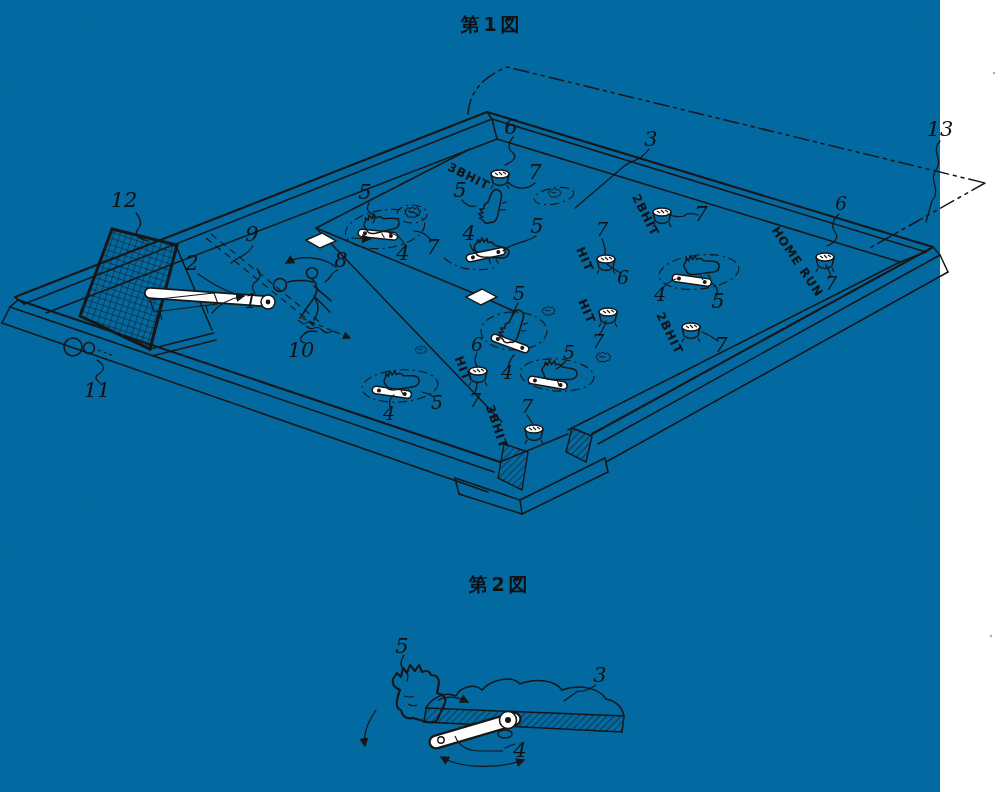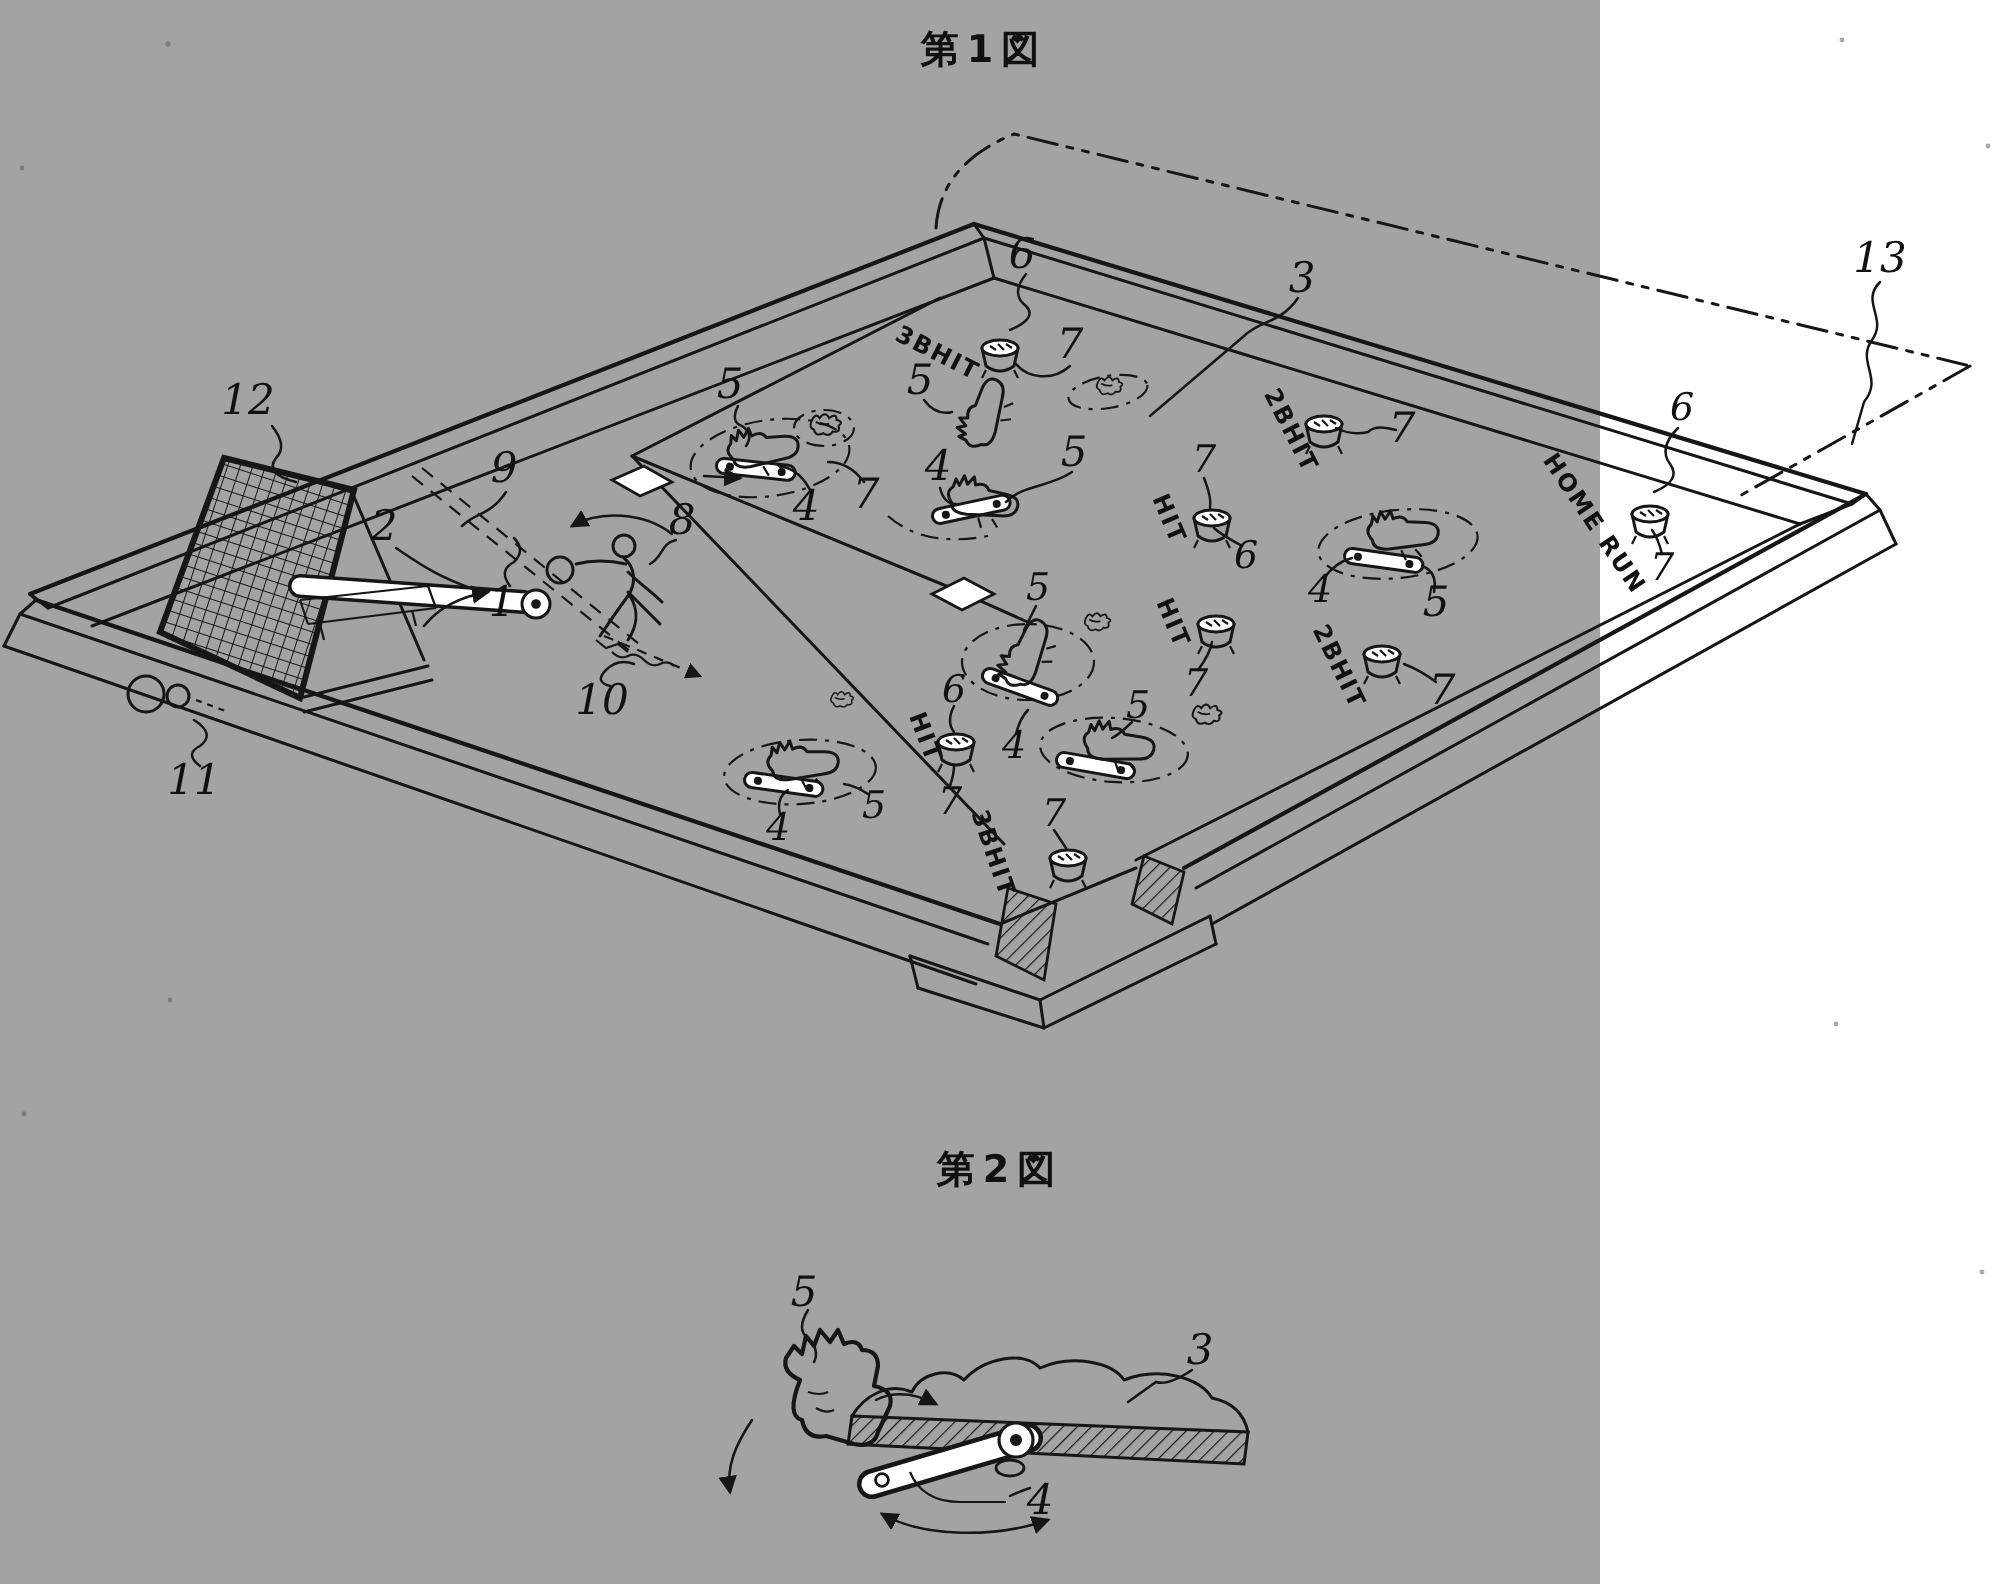--- a/index.html
+++ b/index.html
@@ -1,16 +1,16 @@
 <!DOCTYPE html>
 <html lang="ja"><head>
 <meta charset="utf-8">
 <style>
   html,body{margin:0;padding:0;background:#ffffff;}
-  #stage{width:800px;height:792px;position:relative;background:#a3a3a3;}
+  #stage{width:940px;height:792px;position:relative;background:#0369a1;}
   svg{display:block;}
   .ln{fill:none;stroke:#161616;stroke-width:1.5;stroke-linecap:round;stroke-linejoin:round;}
   .ln2{fill:none;stroke:#161616;stroke-width:2.1;stroke-linecap:round;stroke-linejoin:round;}
   .thin{fill:none;stroke:#161616;stroke-width:1.1;}
   .ld{fill:none;stroke:#161616;stroke-width:1.25;stroke-linecap:round;}
   .dashed{stroke-dasharray:7 5;}
   .phantom{stroke-dasharray:15 5 3 5 3 5;}
   .dd{stroke-dasharray:9 4 2 4;}
   .wfill{fill:#ffffff;}
   text.r{font:italic 21px "DejaVu Serif", serif;fill:#111;}

